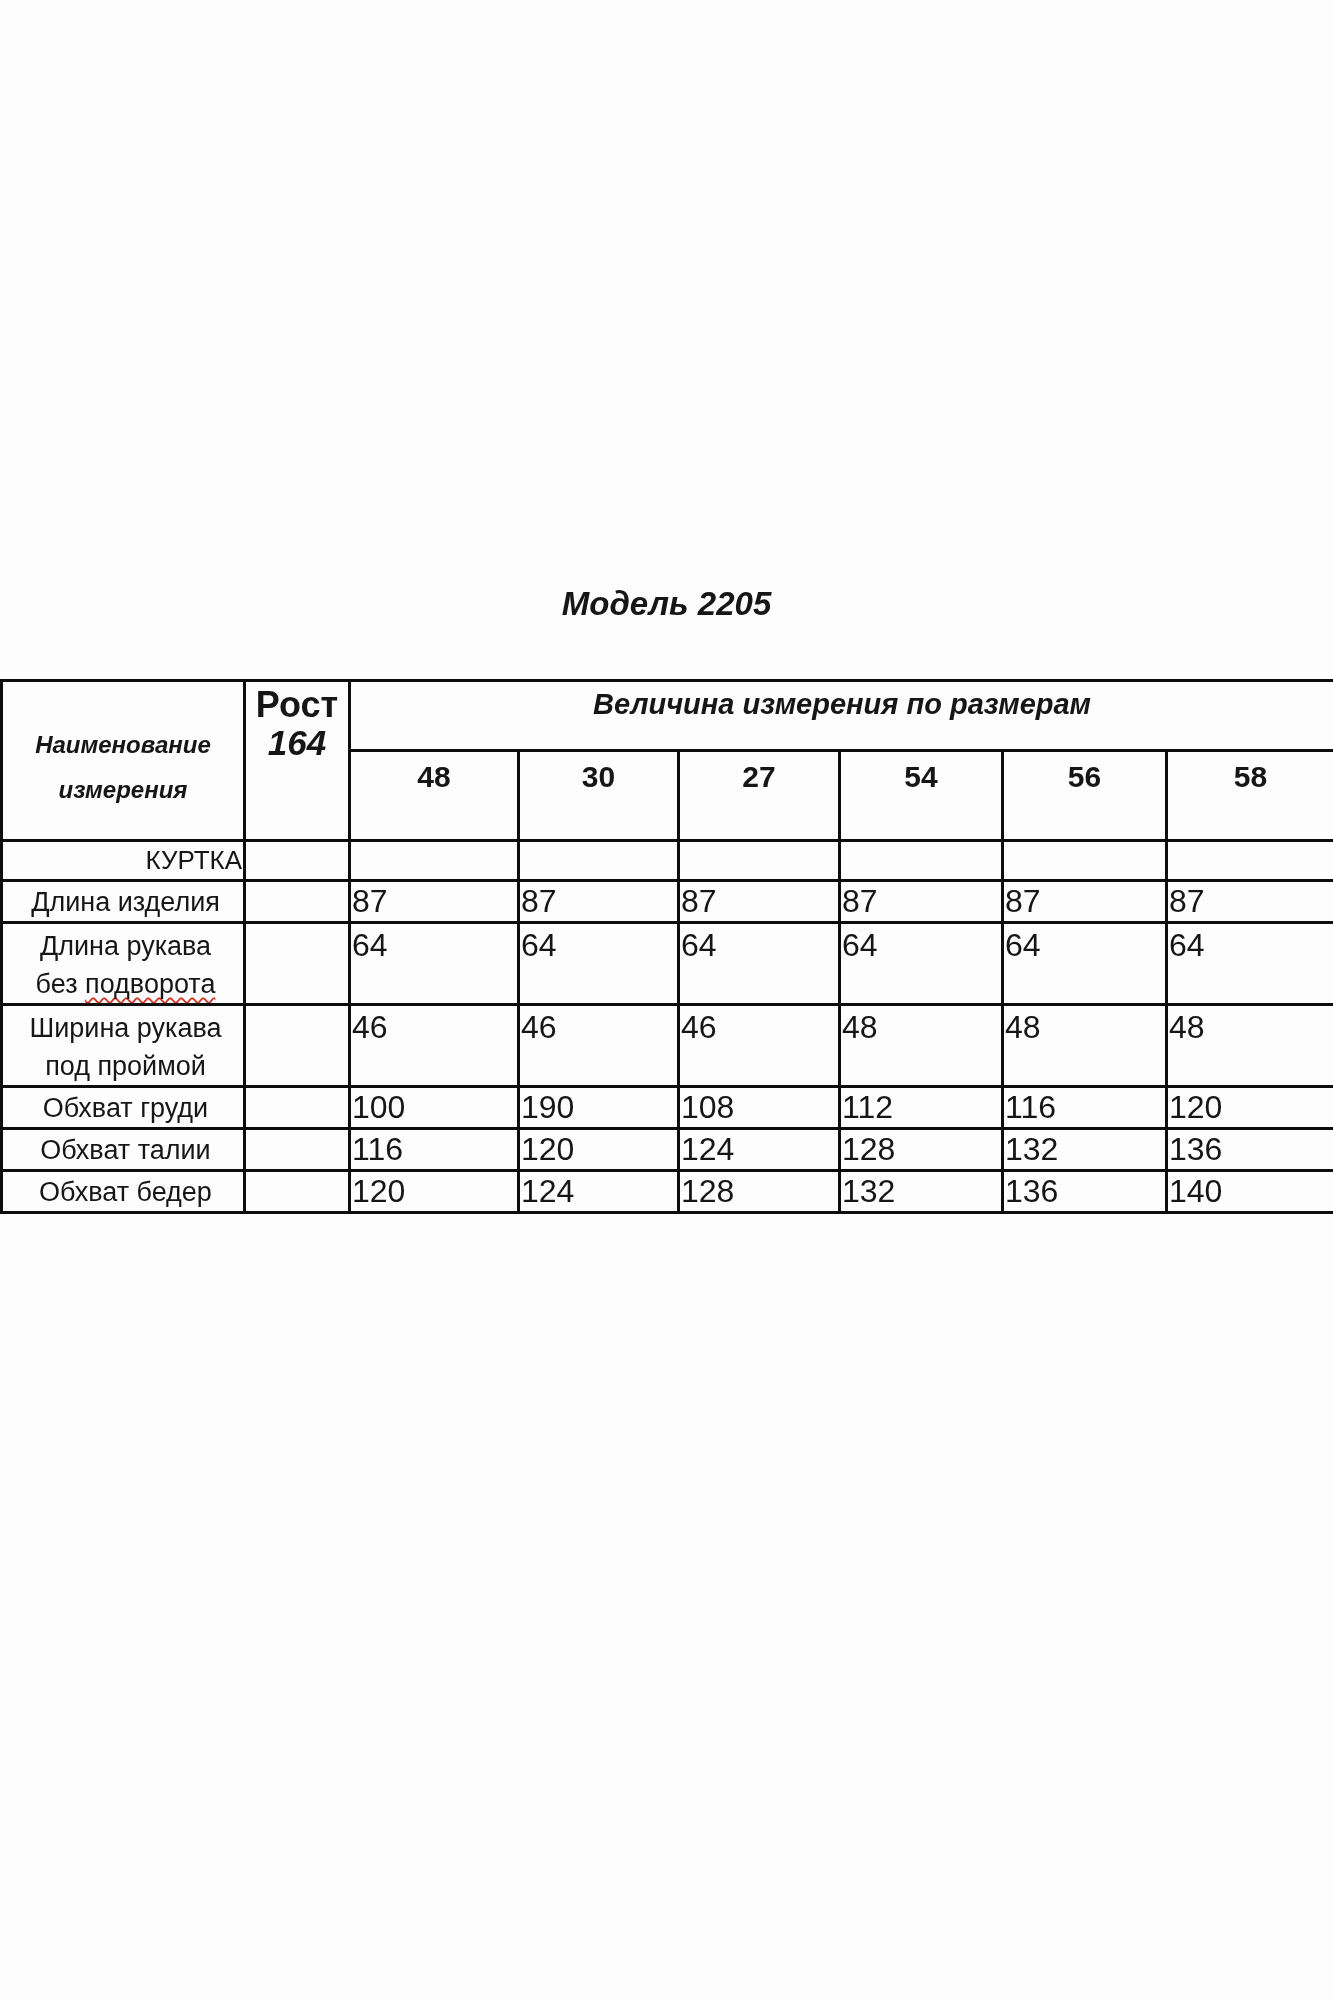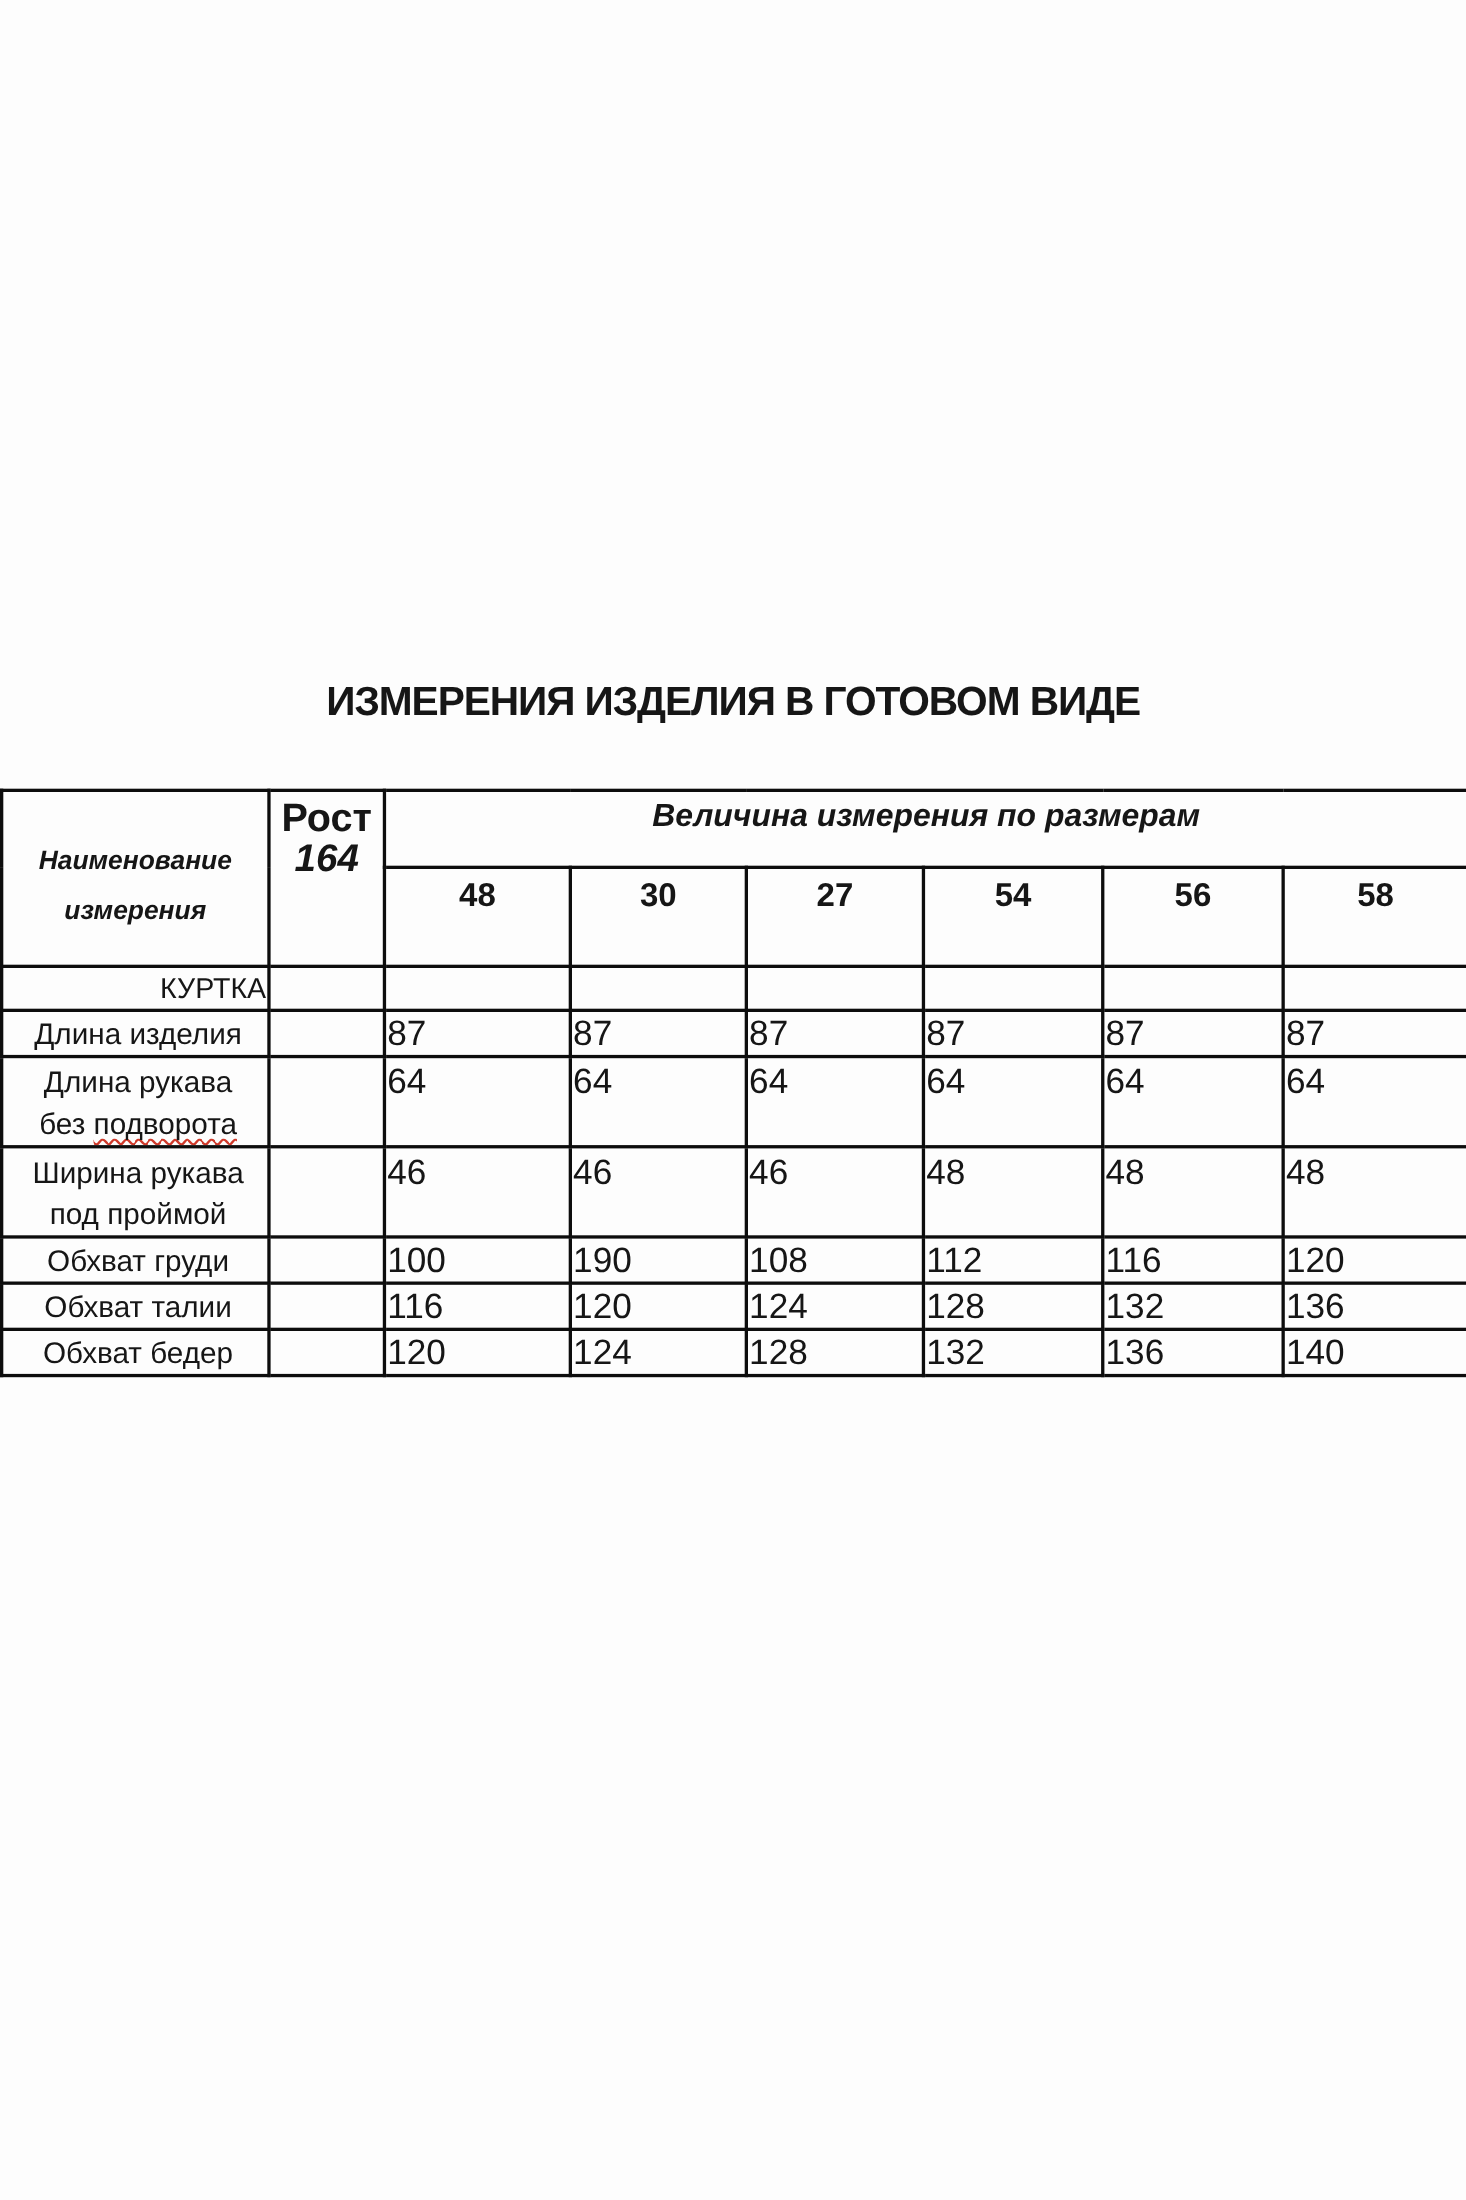--- a/index.html
+++ b/index.html
@@ -112,21 +112,21 @@
     text-decoration: underline wavy #cf3a2b 2px;
     text-underline-offset: 4px;
     text-decoration-skip-ink: none;
   }
 </style>
 </head>
 <body>
 
 <div class="doc">
 
-  <div class="subtitle">ИЗМЕРЕНИЯ ИЗДЕЛИЯ В ГОТОВОМ ВИДЕ</div>
+  <div class="title">Модель 2205</div>
 
   <table class="size-table">
     <colgroup>
       <col style="width:243px">
       <col style="width:105px">
       <col style="width:169px">
       <col style="width:160px">
       <col style="width:161px">
       <col style="width:163px">
       <col style="width:164px">

